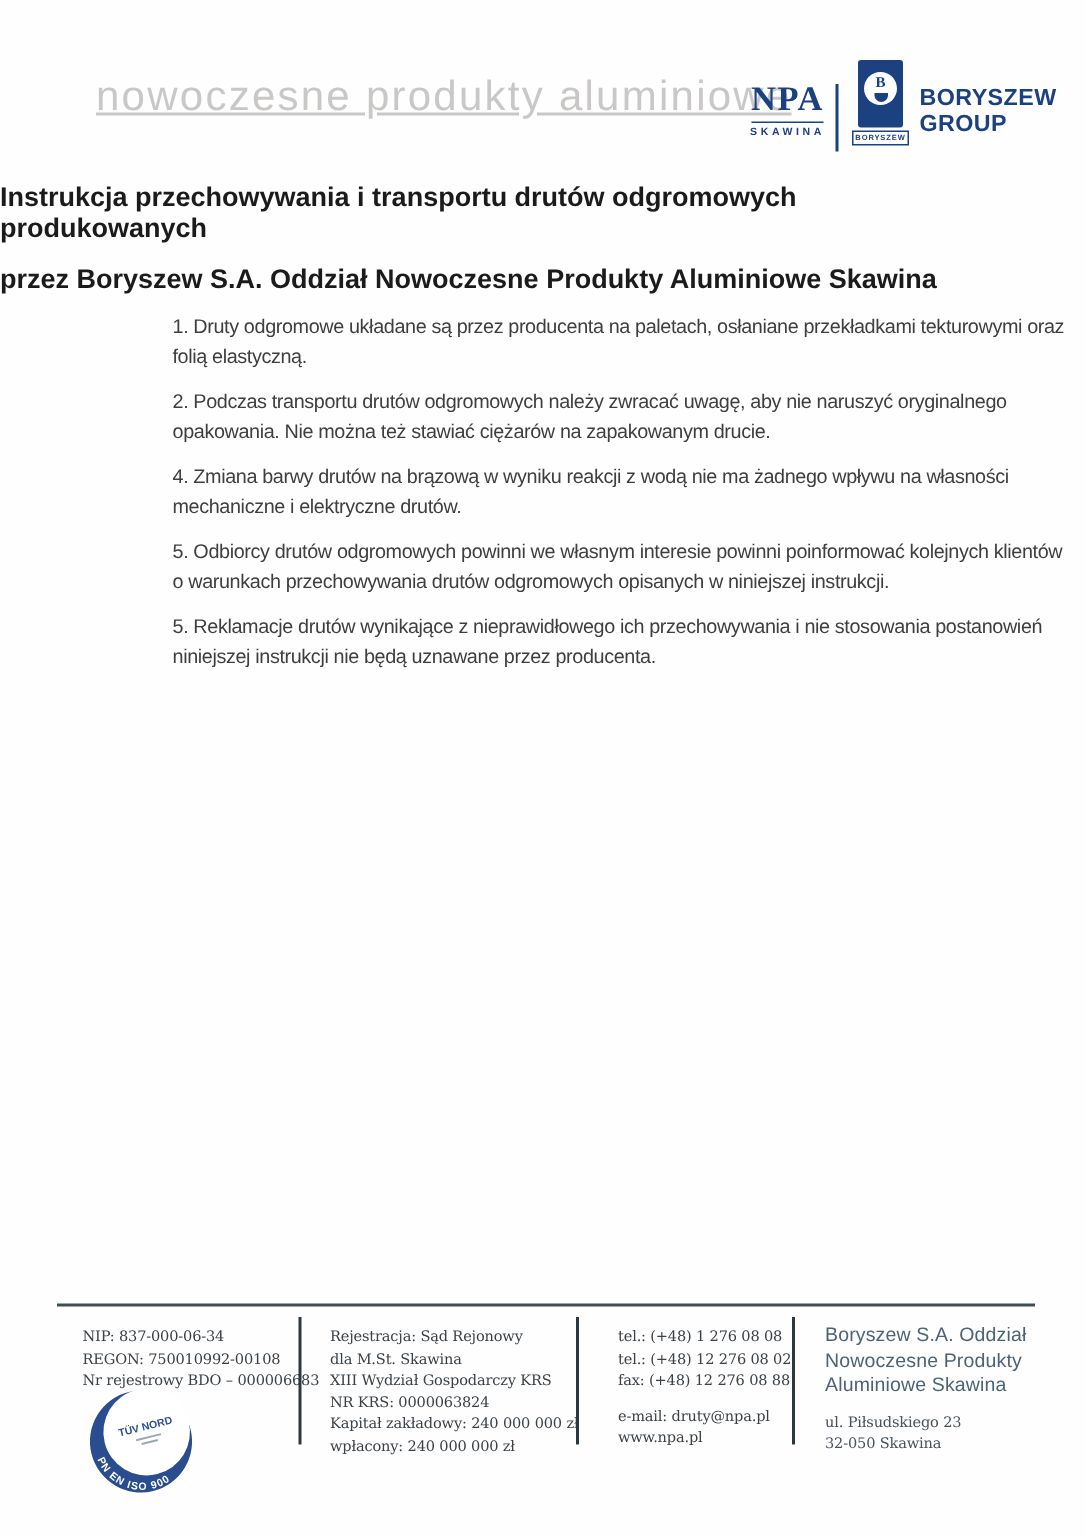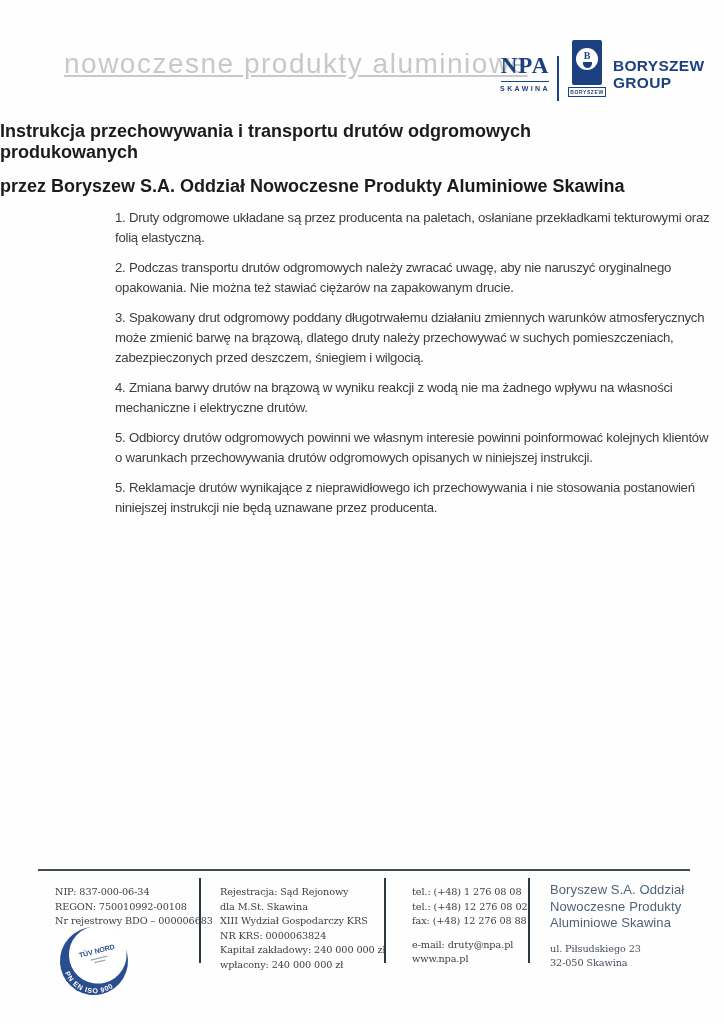--- a/index.html
+++ b/index.html
@@ -219,21 +219,20 @@
   </div>
 
   <div class="title">
     <div class="title-line">Instrukcja przechowywania i transportu drutów odgromowych produkowanych</div>
     <div class="title-line">przez Boryszew S.A. Oddział Nowoczesne Produkty Aluminiowe Skawina</div>
   </div>
 
   <div class="content">
     <p>1. Druty odgromowe układane są przez producenta na paletach, osłaniane przekładkami tekturowymi oraz folią elastyczną.</p>
     <p>2. Podczas transportu drutów odgromowych należy zwracać uwagę, aby nie naruszyć oryginalnego opakowania. Nie można też stawiać ciężarów na zapakowanym drucie.</p>
-    <p>3. Spakowany drut odgromowy poddany długotrwałemu działaniu zmiennych warunków atmosferycznych może zmienić barwę na brązową, dlatego druty należy przechowywać w suchych pomieszczeniach, zabezpieczonych przed deszczem, śniegiem i wilgocią.</p>
     <p>4. Zmiana barwy drutów na brązową w wyniku reakcji z wodą nie ma żadnego wpływu na własności mechaniczne i elektryczne drutów.</p>
     <p>5. Odbiorcy drutów odgromowych powinni we własnym interesie powinni poinformować kolejnych klientów o warunkach przechowywania drutów odgromowych opisanych w niniejszej instrukcji.</p>
     <p>5. Reklamacje drutów wynikające z nieprawidłowego ich przechowywania i nie stosowania postanowień niniejszej instrukcji nie będą uznawane przez producenta.</p>
   </div>
 
   <div class="footer-rule"></div>
 
   <div class="f-col f-registry">
     <div>NIP: 837-000-06-34</div>
     <div>REGON: 750010992-00108</div>

